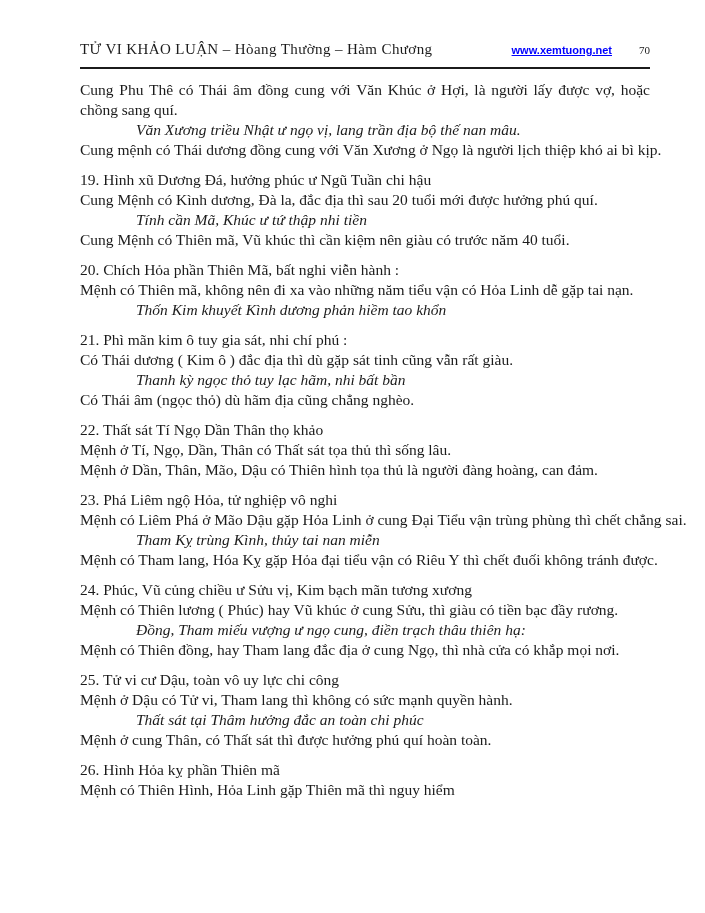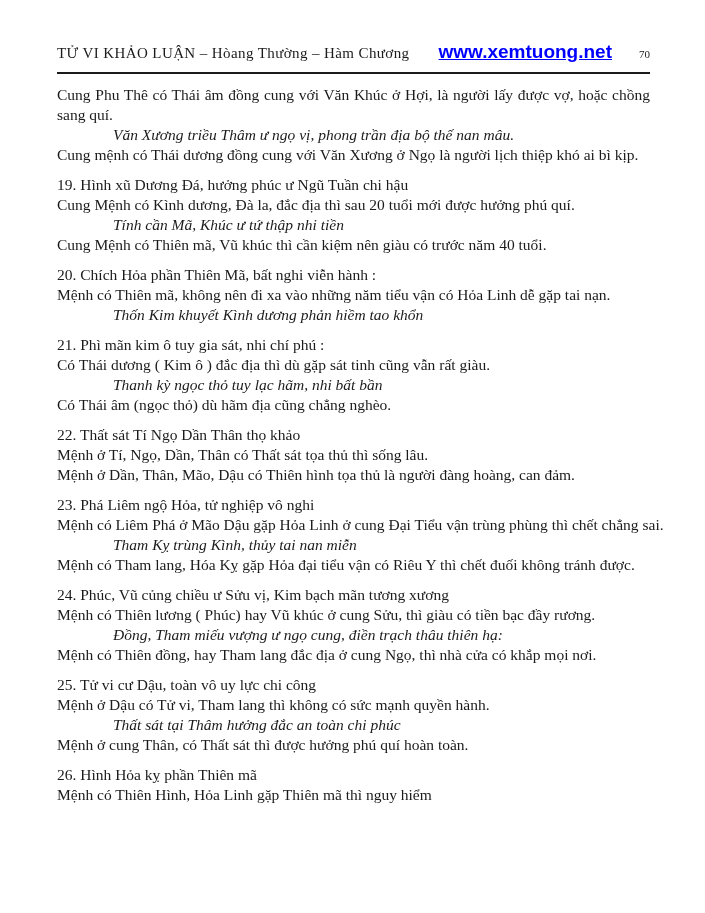--- a/index.html
+++ b/index.html
@@ -6,37 +6,38 @@
   body{background:#ffffff;}
   .page{
     position:relative;
     width:705px;
     height:913px;
     background:#ffffff;
     color:#1b1b1b;
     font-family:"Liberation Serif", serif;
     overflow:hidden;
     box-sizing:border-box;
+    padding-left:23px;
   }
   .header{
     display:flex;
     align-items:baseline;
     margin:0 55px 0 57px;
     padding-top:41px;
   }
   .header-title{
     flex:1;
     font-size:15px;
     letter-spacing:0.4px;
     white-space:nowrap;
   }
   .header-link{
     font-family:"Liberation Sans", sans-serif;
     font-weight:bold;
-    font-size:19px;
+    font-size:11px;
     color:#0000ff;
     text-decoration:underline;
     white-space:nowrap;
     cursor:pointer;
   }
   .page-number{
     font-size:11px;
     margin-left:27px;
   }
   .header-rule{
@@ -76,21 +77,21 @@
   <div class="header">
     <span class="header-title">TỬ VI KHẢO LUẬN – Hòang Thường – Hàm Chương</span>
     <span class="header-link">www.xemtuong.net</span>
     <span class="page-number">70</span>
   </div>
   <hr class="header-rule">
 
   <div class="body-text">
 
     <p class="para">Cung Phu Thê có Thái âm đồng cung với Văn Khúc ở Hợi, là người lấy được vợ, hoặc chồng sang quí.</p>
-    <div class="line quote">Văn Xương triều Thâm ư ngọ vị, phong trần địa bộ thế nan mâu.</div>
+    <div class="line quote">Văn Xương triều Nhật ư ngọ vị, lang trần địa bộ thế nan mâu.</div>
     <div class="line">Cung mệnh có Thái dương đồng cung với Văn Xương ở Ngọ là người lịch thiệp khó ai bì kịp.</div>
 
     <div class="section">
       <div class="line section-title">19. Hình xũ Dương Đá, hưởng phúc ư Ngũ Tuần chi hậu</div>
       <div class="line">Cung Mệnh có Kình dương, Đà la, đắc địa thì sau 20 tuổi mới được hưởng phú quí.</div>
       <div class="line quote">Tính cần Mã, Khúc ư tứ thập nhi tiền</div>
       <div class="line">Cung Mệnh có Thiên mã, Vũ khúc thì cần kiệm nên giàu có trước năm 40 tuổi.</div>
     </div>
 
     <div class="section">

